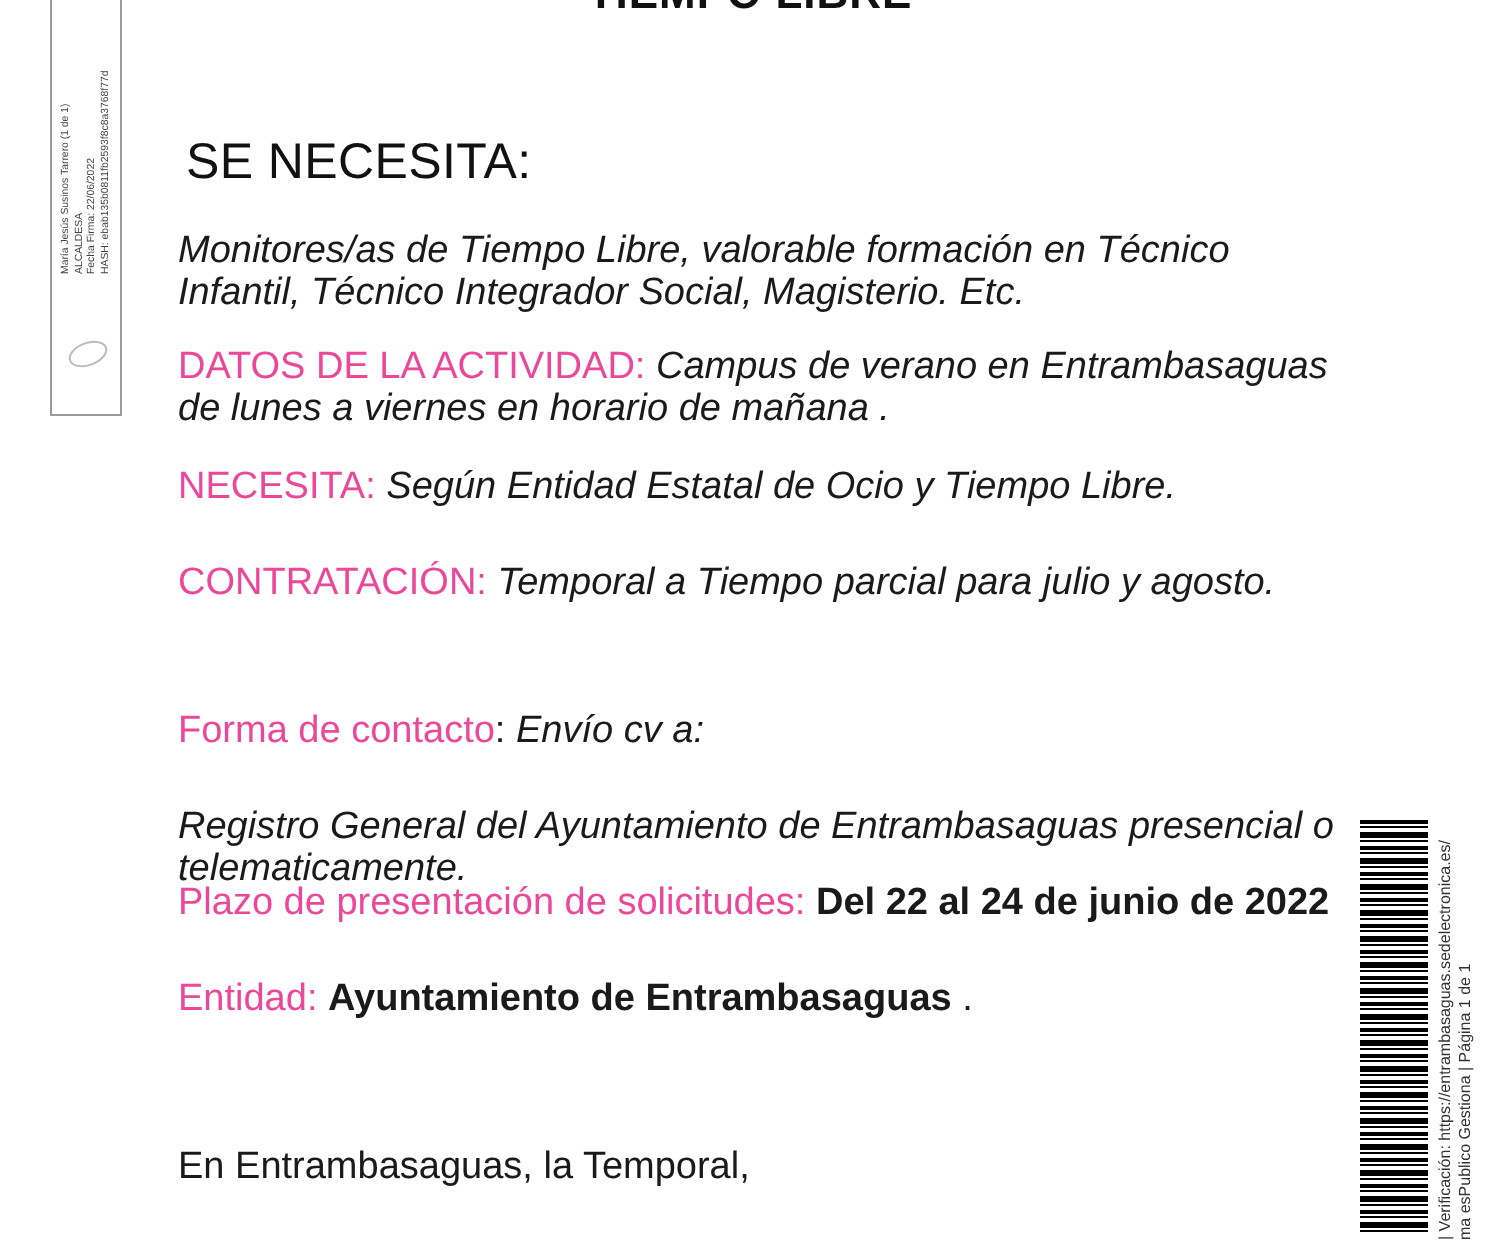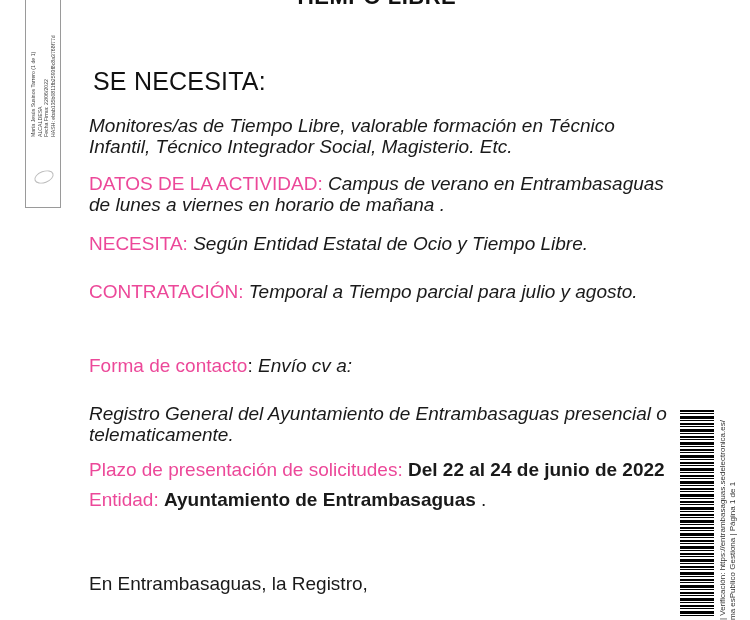--- a/index.html
+++ b/index.html
@@ -60,31 +60,31 @@
 
 <div class="p" style="top:282px;">
   <span class="lbl">CONTRATACIÓN:</span>
   <span class="it">Temporal a Tiempo parcial para julio y agosto.</span>
 </div>
 
 <div class="p" style="top:336px;margin-top:20px;"><span class="lbl">Forma de contacto</span><span>:</span><span class="it"> Envío cv a:</span></div>
 
 <div class="p it" style="top:376px;margin-top:28px;">Registro General del Ayuntamiento de Entrambasaguas presencial o telematicamente.</div>
 
-<div class="p" style="top:460px;">
+<div class="p" style="top:442px;">
   <span class="lbl">Plazo de presentación de solicitudes:</span>
   <span class="b">Del 22 al 24 de junio de 2022</span>
 </div>
 
 <div class="p" style="top:478px;margin-top:12px;">
   <span class="lbl">Entidad:</span>
   <span class="b">Ayuntamiento de Entrambasaguas</span><span> .</span>
 </div>
 
-<div class="p" style="top:574px;">En Entrambasaguas, la Registro,</div>
+<div class="p" style="top:574px;">En Entrambasaguas, la Temporal,</div>
 
 <div class="barcode"></div>
 <div class="verif">
   <div class="rot">
     <div>| Verificación: https://entrambasaguas.sedelectronica.es/</div>
     <div>ma esPublico Gestiona | Página 1 de 1</div>
   </div>
 </div>
 
 </body></html>

